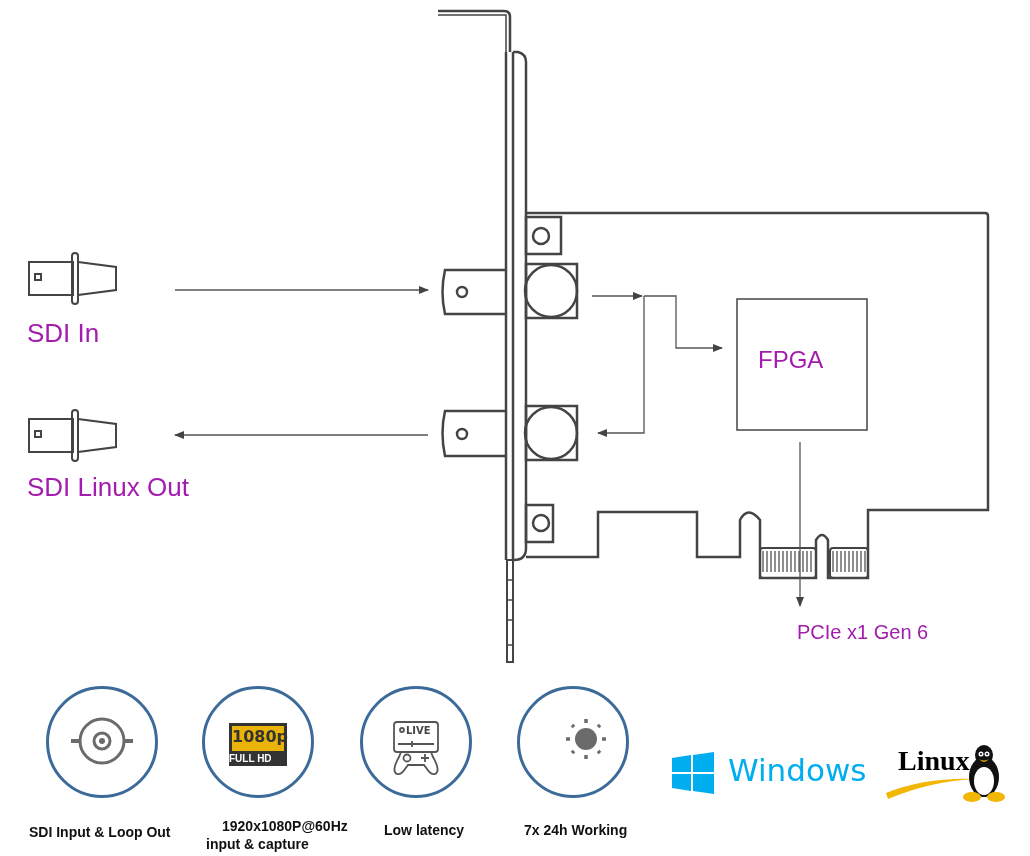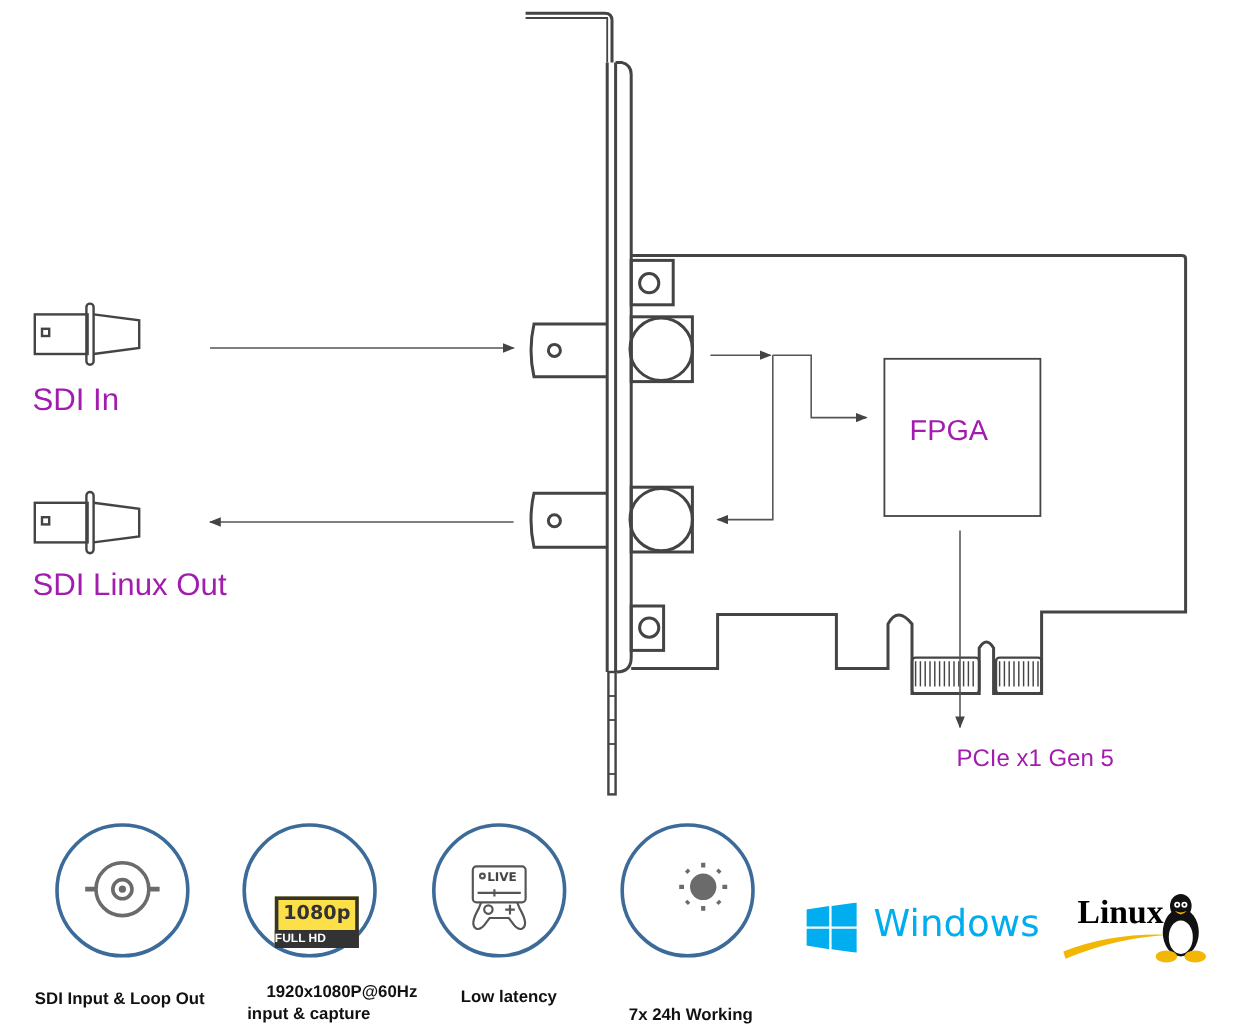--- a/index.html
+++ b/index.html
@@ -107,40 +107,40 @@
     <rect x="29" y="419" width="44" height="33"></rect>
     <rect x="35" y="431" width="6" height="6"></rect>
     <rect x="72" y="410" width="6" height="51" rx="3"></rect>
     <path d="M78,419 L116,424 L116,447 L78,452"></path>
   </g>
 </svg>
 
 <div class="lbl lbl-big" style="left:27px;top:318px;">SDI In</div>
 <div class="lbl lbl-big" style="left:27px;top:472px;">SDI Linux Out</div>
 <div class="lbl lbl-fpga" style="left:758px;top:346px;">FPGA</div>
-<div class="lbl lbl-pcie" style="left:797px;top:621px;">PCIe x1 Gen 5</div>
+<div class="lbl lbl-pcie" style="left:797px;top:621px;">PCIe x1 Gen 6</div>
 
 <div class="feature" style="left:46px;">
   <div class="circle">
     <svg width="106" height="106" viewBox="0 0 106 106">
       <g fill="none" stroke="#6b6b6b" stroke-width="3">
         <circle cx="53" cy="52" r="22"></circle>
         <circle cx="53" cy="52" r="8"></circle>
         <line x1="22" y1="52" x2="31" y2="52" stroke-width="4"></line>
         <line x1="75" y1="52" x2="84" y2="52" stroke-width="4"></line>
       </g>
       <circle cx="53" cy="52" r="3" fill="#6b6b6b"></circle>
     </svg>
   </div>
   <div class="cap" style="left:-17px;top:138px;">SDI Input &amp; Loop Out</div>
 </div>
 
 <div class="feature" style="left:202px;">
   <div class="circle">
-    <div style="position:absolute;left:24px;top:34px;width:70px;height:43px;border:3px solid #333;box-sizing:border-box;background:#fde047;margin-top:24px;">
+    <div style="position:absolute;left:24px;top:34px;width:58px;height:43px;border:3px solid #333;box-sizing:border-box;background:#eab308;">
       <div style="position:absolute;left:0;right:0;top:1px;text-align:center;font-family:'DejaVu Sans',sans-serif;font-weight:bold;font-size:16px;color:#333;">1080p</div>
       <div style="position:absolute;left:-3px;right:-3px;bottom:-3px;height:15px;background:#333;color:#fff;font-size:10px;font-weight:bold;line-height:15px;">FULL HD</div>
     </div>
   </div>
   <div class="cap" style="left:20px;top:132px;text-align:right;">1920x1080P@60Hz</div>
   <div class="cap" style="left:4px;top:150px;">input &amp; capture</div>
 </div>
 
 <div class="feature" style="left:360px;">
   <div class="circle">
@@ -170,21 +170,21 @@
         <line x1="66" y1="66" x2="66" y2="70"></line>
         <line x1="46" y1="50" x2="50" y2="50"></line>
         <line x1="82" y1="50" x2="86" y2="50"></line>
         <line x1="52" y1="36" x2="54" y2="38"></line>
         <line x1="78" y1="62" x2="80" y2="64"></line>
         <line x1="52" y1="64" x2="54" y2="62"></line>
         <line x1="78" y1="38" x2="80" y2="36"></line>
       </g>
     </svg>
   </div>
-  <div class="cap" style="left:7px;top:151px;">7x 24h Working</div>
+  <div class="cap" style="left:7px;top:136px;">7x 24h Working</div>
 </div>
 
 <div class="os" style="left:672px;top:750px;">
   <svg width="42" height="42" viewBox="0 0 42 42" style="position:absolute;left:0;top:2px;">
     <g fill="#00adef">
       <path d="M0,6 L19,3 L19,20 L0,20 Z"></path>
       <path d="M21,3 L42,0 L42,20 L21,20 Z"></path>
       <path d="M0,22 L19,22 L19,39 L0,36 Z"></path>
       <path d="M21,22 L42,22 L42,42 L21,39 Z"></path>
     </g>

